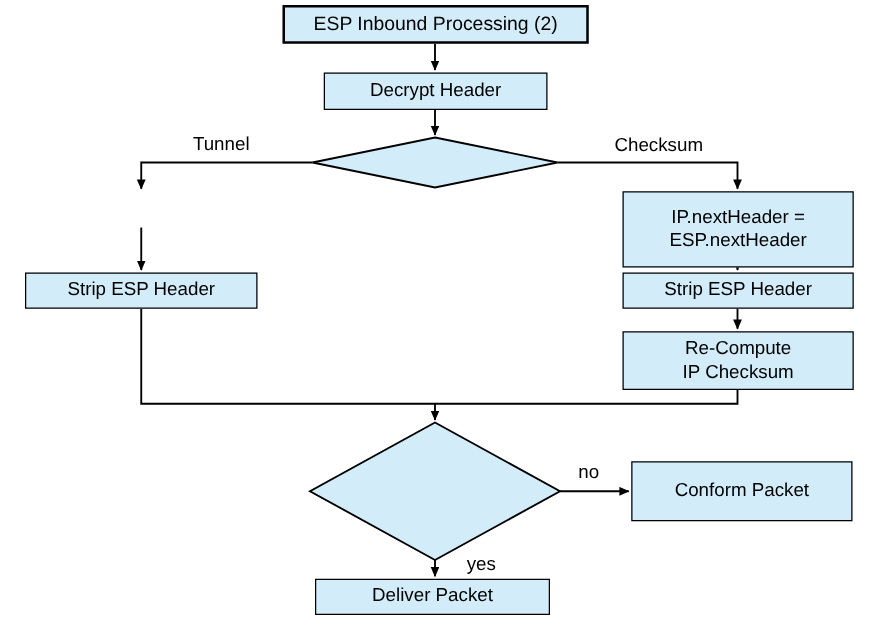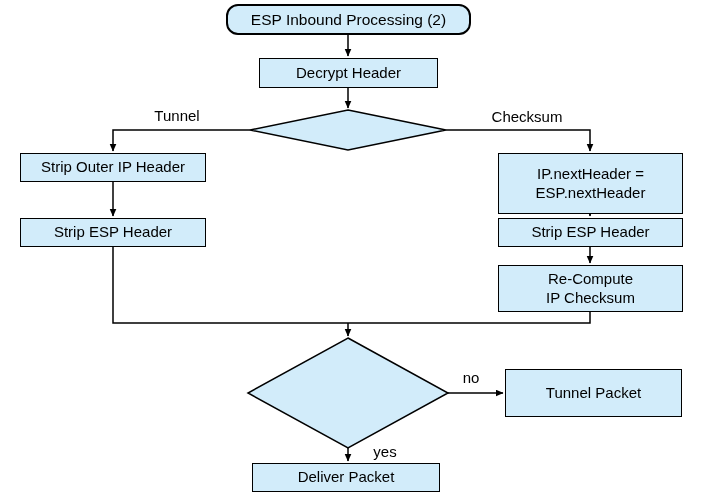--- a/index.html
+++ b/index.html
@@ -12,21 +12,21 @@
   .edge { fill:none; stroke:var(--line,#000); stroke-width:1.5; }
   .diamond { fill:var(--node-fill,#d2ecfa); stroke:var(--node-border,#000); stroke-width:1.5; }
   .node {
     position:absolute; box-sizing:border-box;
     background:var(--node-fill,#d2ecfa);
     border:1.5px solid var(--node-border,#000);
     display:flex; align-items:center; justify-content:center;
     text-align:center; font-size:15px; line-height:1.26;
     white-space:pre-line;
   }
-  .terminator { border-radius:12px; border-width:2px; font-size:15.5px; }
+  .terminator { border-radius:0; border-width:2px; font-size:15.5px; }
   .dtext {
     position:absolute; display:flex; align-items:center; justify-content:center;
     text-align:center; font-size:15px; line-height:1.28; white-space:pre-line;
     pointer-events:none;
   }
   .elabel {
     position:absolute; transform:translateX(-50%);
     font-size:15px; white-space:nowrap;
   }
 </style>
@@ -71,44 +71,41 @@
   </svg>
 
   <div class="node terminator" style="left:226px;top:4px;width:245px;height:31px">
     <span>ESP Inbound Processing (2)</span>
   </div>
 
   <div class="node" style="left:259px;top:58px;width:179px;height:30px">
     <span>Decrypt Header</span>
   </div>
 
-  <div class="node" style="left:20px;top:153px;width:186px;height:29px">
-    <span>Strip Outer IP Header</span>
-  </div>
 
   <div class="node" style="left:20px;top:218px;width:186px;height:29px">
     <span>Strip ESP Header</span>
   </div>
 
   <div class="node" style="left:498px;top:153px;width:185px;height:61px">
     <span>IP.nextHeader =
 ESP.nextHeader</span>
   </div>
 
   <div class="node" style="left:498px;top:218px;width:185px;height:29px">
     <span>Strip ESP Header</span>
   </div>
 
   <div class="node" style="left:498px;top:265px;width:185px;height:47px">
     <span>Re-Compute
 IP Checksum</span>
   </div>
 
   <div class="node" style="left:505px;top:369px;width:177px;height:48px">
-    <span>Tunnel Packet</span>
+    <span>Conform Packet</span>
   </div>
 
   <div class="node" style="left:252px;top:463px;width:188px;height:29px">
     <span>Deliver Packet</span>
   </div>
 
 
 
   <div class="elabel" style="left:177px;top:107px">Tunnel</div>
   <div class="elabel" style="left:527px;top:108px">Checksum</div>

